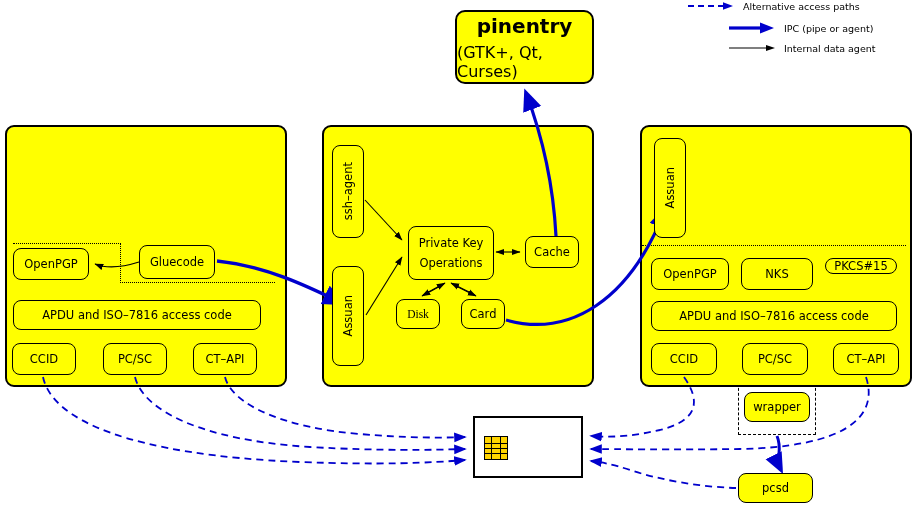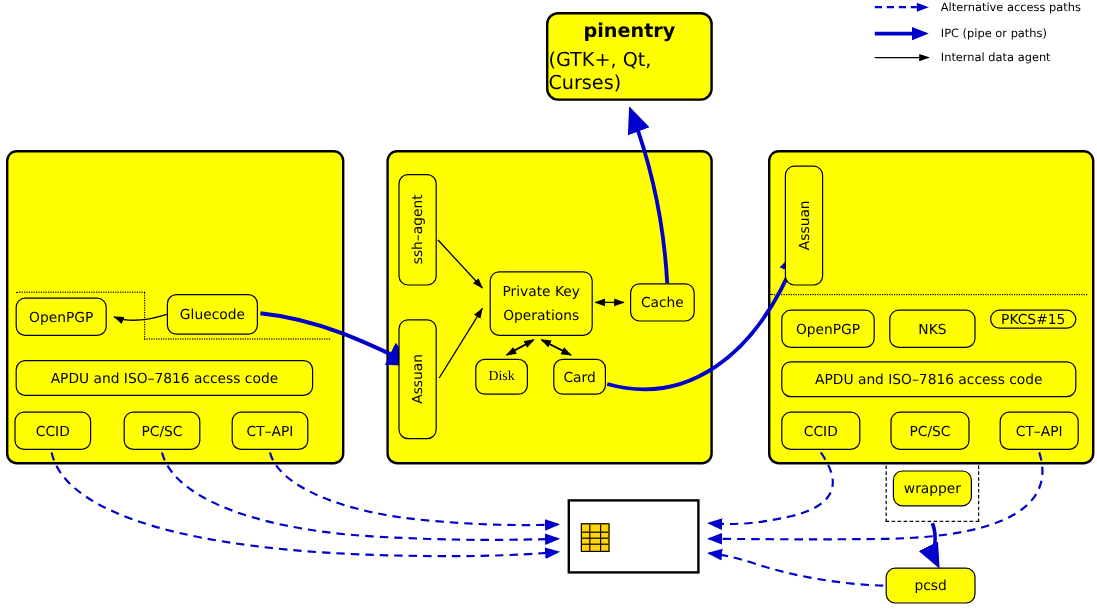--- a/index.html
+++ b/index.html
@@ -17,44 +17,44 @@
   .dotgroup{position:absolute;z-index:3;}
   .dline{position:absolute;border-top:1.6px dotted #000;}
   .dvline{position:absolute;border-left:1.6px dotted #000;}
   .dashbox{position:absolute;border:1.8px dashed #000;z-index:1;box-sizing:border-box;}
   .card{position:absolute;background:#ffffff;border:2px solid #000;z-index:4;box-sizing:border-box;}
   .chip{position:absolute;background:#FFD400;border:1px solid #000;z-index:5;}
   .chip i{position:absolute;background:#000;}
   .legend{position:absolute;z-index:6;font-size:9.5px;color:#000;}
   .legend-row{position:absolute;display:flex;align-items:center;gap:8px;white-space:nowrap;}
   .lg-label{font-size:9.5px;}
-  .big{font-size:16px;font-weight:bold;}
+  .big{font-size:20px;font-weight:bold;}
   .sub{font-size:16px;}
   .pinentry-box{position:absolute;background:#FFFF00;border:2.2px solid #000;border-radius:10px;z-index:4;
       display:flex;flex-direction:column;align-items:center;justify-content:center;gap:5px;}
 </style>
 </head>
 <body>
 
 <div id="stage">
 
   <div class="legend">
-    <div class="legend-row" style="left:728px;top:0px;">
+    <div class="legend-row" style="left:687px;top:0px;">
       <svg width="48" height="12">
         <line x1="1" y1="6" x2="36" y2="6" stroke="#0000CC" stroke-width="1.8" stroke-dasharray="6,4"></line>
         <path d="M36,2.2 L46,6 L36,9.8 Z" fill="#0000CC"></path>
       </svg>
       <span class="lg-label">Alternative access paths</span>
     </div>
     <div class="legend-row" style="left:728px;top:21px;">
       <svg width="48" height="14">
         <line x1="1" y1="7" x2="33" y2="7" stroke="#0000CC" stroke-width="3.2"></line>
         <path d="M32,1.5 L46,7 L32,12.5 Z" fill="#0000CC"></path>
       </svg>
-      <span class="lg-label">IPC (pipe or paths)</span>
+      <span class="lg-label">IPC (pipe or agent)</span>
     </div>
     <div class="legend-row" style="left:728px;top:42px;">
       <svg width="48" height="12">
         <line x1="1" y1="6" x2="40" y2="6" stroke="#000" stroke-width="1.1"></line>
         <path d="M38,3 L47,6 L38,9 Z" fill="#000"></path>
       </svg>
       <span class="lg-label">Internal data agent</span>
     </div>
   </div>
 

